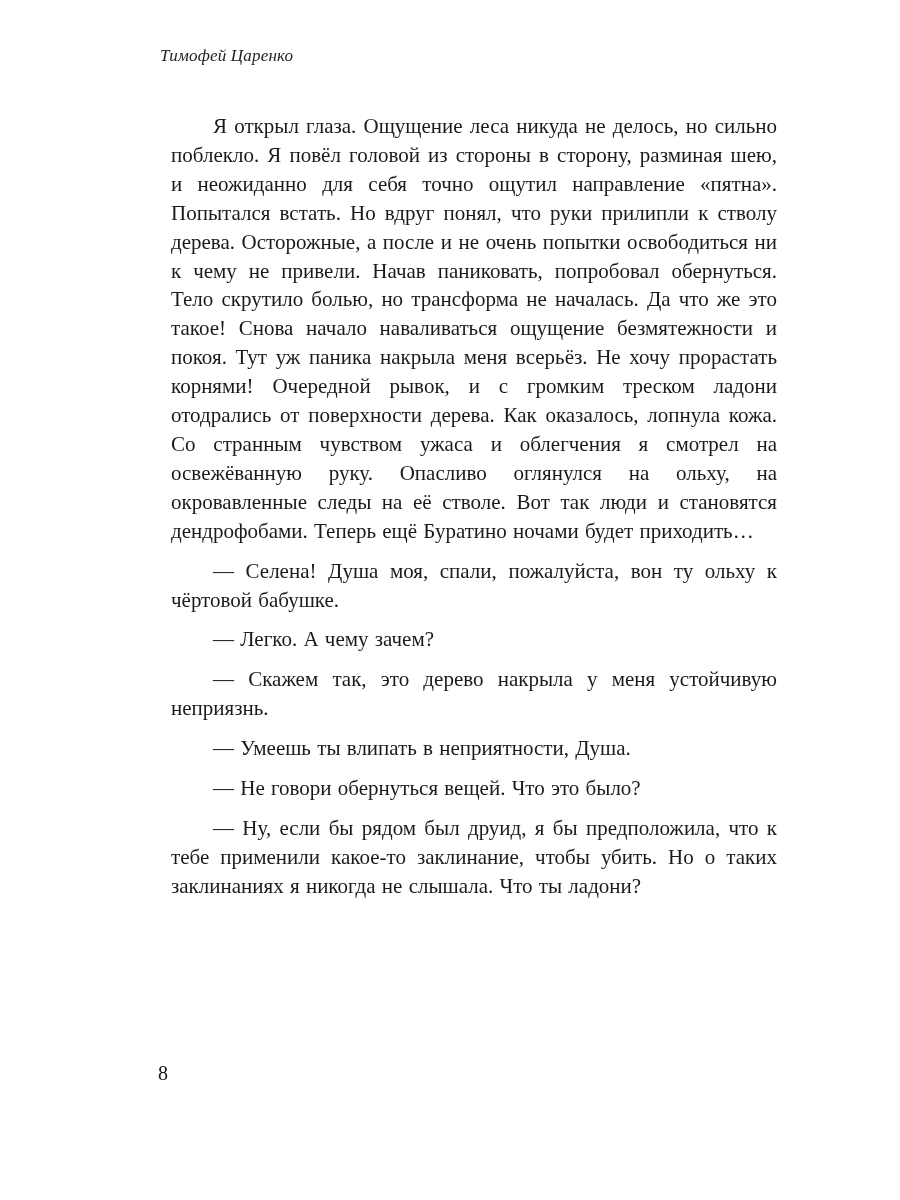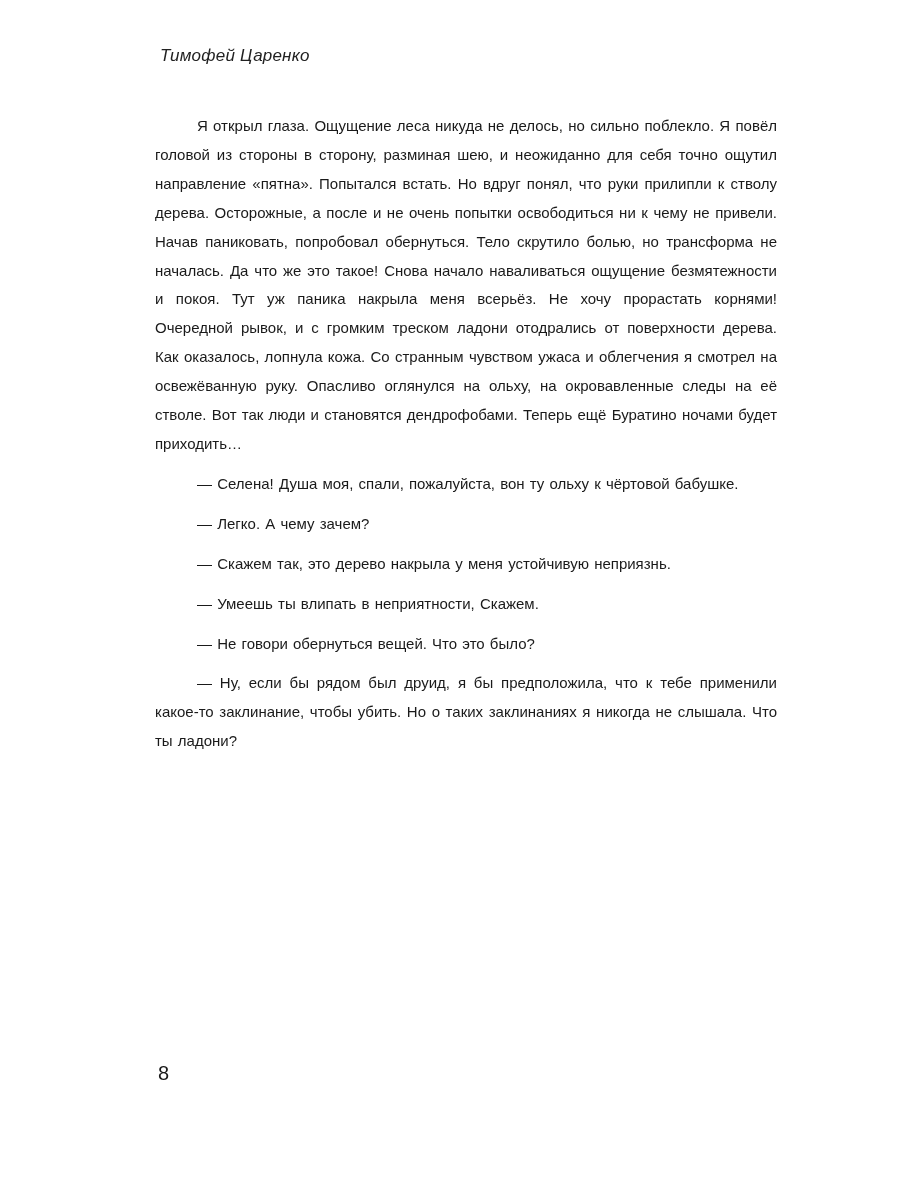--- a/index.html
+++ b/index.html
@@ -5,42 +5,42 @@
   html, body {
     margin: 0;
     padding: 0;
     background: #ffffff;
   }
   .page {
     position: relative;
     width: 900px;
     height: 1124px;
     background: #ffffff;
-    font-family: Liberation Sans, sans-serif;
+    font-family: Liberation Serif, serif;
     color: #1a1a1a;
     overflow: hidden;
   }
   .running-header {
     position: absolute;
     top: 46px;
     left: 160px;
     font-style: italic;
     font-size: 17px;
     color: #222222;
     letter-spacing: 0.2px;
   }
   .body-text {
     position: absolute;
     top: 112px;
     left: 155px;
     width: 622px;
   }
   .body-text p {
-    margin: 0 0 11px 0;
-    font-size: 15px;
+    margin: 0 0 11px 16px;
+    font-size: 21px;
     line-height: 28.9px;
     text-align: justify;
     text-align-last: left;
     text-indent: 42px;
     word-spacing: 1px;
   }
   .page-number {
     position: absolute;
     left: 158px;
     top: 1062px;
@@ -53,20 +53,20 @@
 
 <div class="page">
 
   <div class="running-header">Тимофей Царенко</div>
 
   <div class="body-text">
     <p>Я открыл глаза. Ощущение леса никуда не делось, но сильно поблекло. Я повёл головой из стороны в сторону, разминая шею, и неожиданно для себя точно ощутил направление «пятна». Попытался встать. Но вдруг понял, что руки прилипли к стволу дерева. Осторожные, а после и не очень попытки освободиться ни к чему не привели. Начав паниковать, попробовал обернуться. Тело скрутило болью, но трансформа не началась. Да что же это такое! Снова начало наваливаться ощущение безмятежности и покоя. Тут уж паника накрыла меня всерьёз. Не хочу прорастать корнями! Очередной рывок, и с громким треском ладони отодрались от поверхности дерева. Как оказалось, лопнула кожа. Со странным чувством ужаса и облегчения я смотрел на освежёванную руку. Опасливо оглянулся на ольху, на окровавленные следы на её стволе. Вот так люди и становятся дендрофобами. Теперь ещё Буратино ночами будет приходить…</p>
     <p>— Селена! Душа моя, спали, пожалуйста, вон ту ольху к чёртовой бабушке.</p>
     <p>— Легко. А чему зачем?</p>
     <p>— Скажем так, это дерево накрыла у меня устойчивую неприязнь.</p>
-    <p>— Умеешь ты влипать в неприятности, Скажем.</p>
+    <p>— Умеешь ты влипать в неприятности, Душа.</p>
     <p>— Не говори обернуться вещей. Что это было?</p>
     <p>— Ну, если бы рядом был друид, я бы предположила, что к тебе применили какое-то заклинание, чтобы убить. Но о таких заклинаниях я никогда не слышала. Что ты ладони?</p>
   </div>
 
   <div class="page-number">8</div>
 
 </div>
 
 </body></html>

